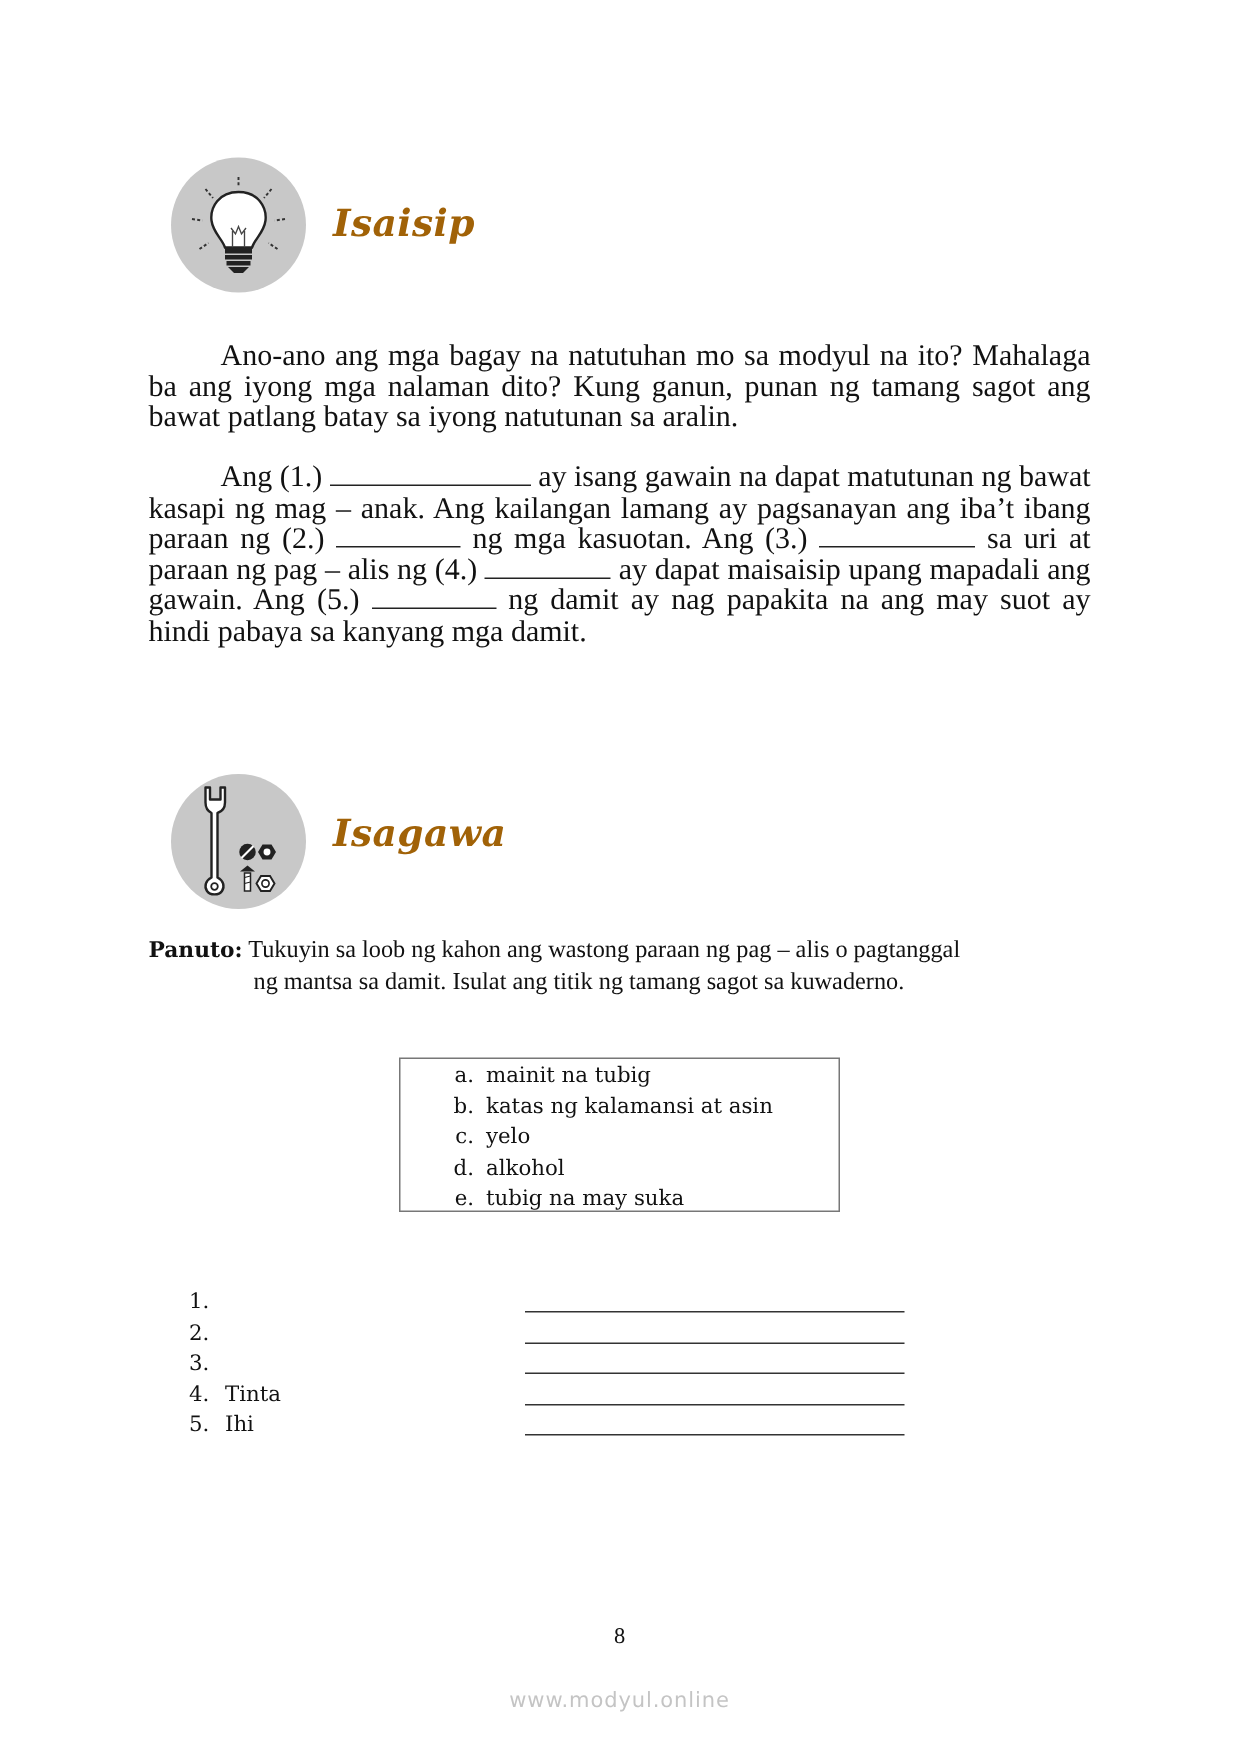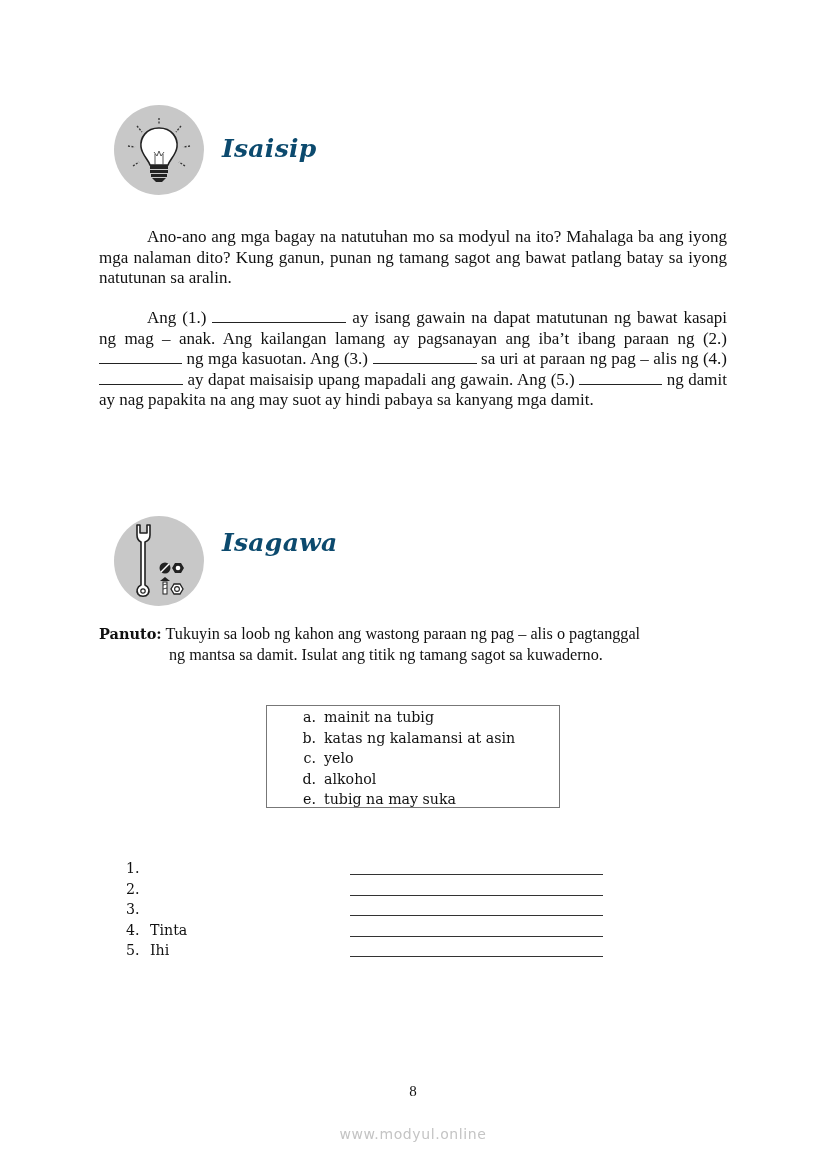--- a/index.html
+++ b/index.html
@@ -1,22 +1,22 @@
 <!DOCTYPE html>
 <html><head>
   <meta charset="utf-8">
   <style>
     html, body { margin: 0; padding: 0; background: #ffffff; }
     body { width: 826px; height: 1169px; position: relative; overflow: hidden;
            font-family: "DejaVu Serif", "Liberation Serif", serif; color: #111; }
     .section-icon { position: absolute; width: 92px; height: 92px; }
     .section-title { position: absolute; font-family: "DejaVu Serif", serif; font-weight: bold; font-style: italic;
-                     font-size: 25px; color: #0c4a6e; letter-spacing: 0.3px; }
+                     font-size: 25px; color: #a16207; letter-spacing: 0.3px; }
     .para { position: absolute; left: 99px; width: 628px; font-family: "Liberation Serif", serif;
-            font-size: 17px; line-height: 20.5px; text-align: justify; }
+            font-size: 20px; line-height: 20.5px; text-align: justify; }
     .para .indent { display: inline-block; width: 48px; }
     .blank { display: inline-block; border-bottom: 1px solid #222; height: 12px; vertical-align: baseline; }
     .instructions { position: absolute; left: 99px; top: 623px; width: 640px;
                     font-family: "Liberation Serif", serif; font-size: 16.2px; line-height: 21px; }
     .instructions .lbl { font-family: "DejaVu Serif", serif; font-weight: bold; font-size: 14.5px; }
     .instructions .line2 { padding-left: 70px; }
     .choice-box { position: absolute; left: 266px; top: 705px; width: 294px; height: 103px;
                   border: 1px solid #777; box-sizing: border-box; padding-top: 1px;
                   font-family: "DejaVu Serif", serif; font-size: 14.2px; line-height: 20.5px; }
     .choice-row { display: flex; }
@@ -92,21 +92,21 @@
     <polygon points="62,48 68,48 71,53 68,58 62,58 59,53" fill="#222"></polygon>
     <circle cx="65" cy="53" r="2.3" fill="#fff"></circle>
     <path d="M47 66 L52 62 L57 66 Z" fill="#222"></path>
     <rect x="50" y="67" width="4" height="12" fill="#fff" stroke="#222" stroke-width="1"></rect>
     <line x1="50" y1="70" x2="54" y2="69" stroke="#222" stroke-width="0.8"></line>
     <line x1="50" y1="74" x2="54" y2="73" stroke="#222" stroke-width="0.8"></line>
     <polygon points="61,69 67,69 70,74 67,79 61,79 58,74" fill="#ffffff" stroke="#222" stroke-width="1.3"></polygon>
     <circle cx="64" cy="74" r="2.4" fill="none" stroke="#222" stroke-width="1.1"></circle>
   </svg>
 </div>
-<div class="section-title" style="left:222px; top:528px;">Isagawa</div>
+<div class="section-title" style="left:222px; top:541px;">Isagawa</div>
 
 <div class="instructions">
   <div>
     <span class="lbl">Panuto:</span>
     <span>Tukuyin sa loob ng kahon ang wastong paraan ng pag – alis o pagtanggal</span>
   </div>
   <div class="line2">ng mantsa sa damit. Isulat ang titik ng tamang sagot sa kuwaderno.</div>
 </div>
 
 <div class="choice-box">

